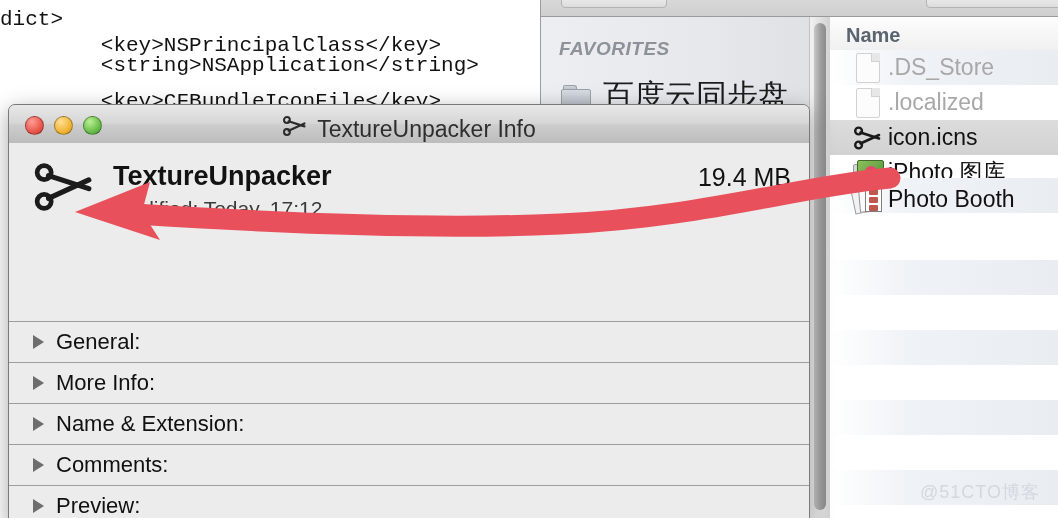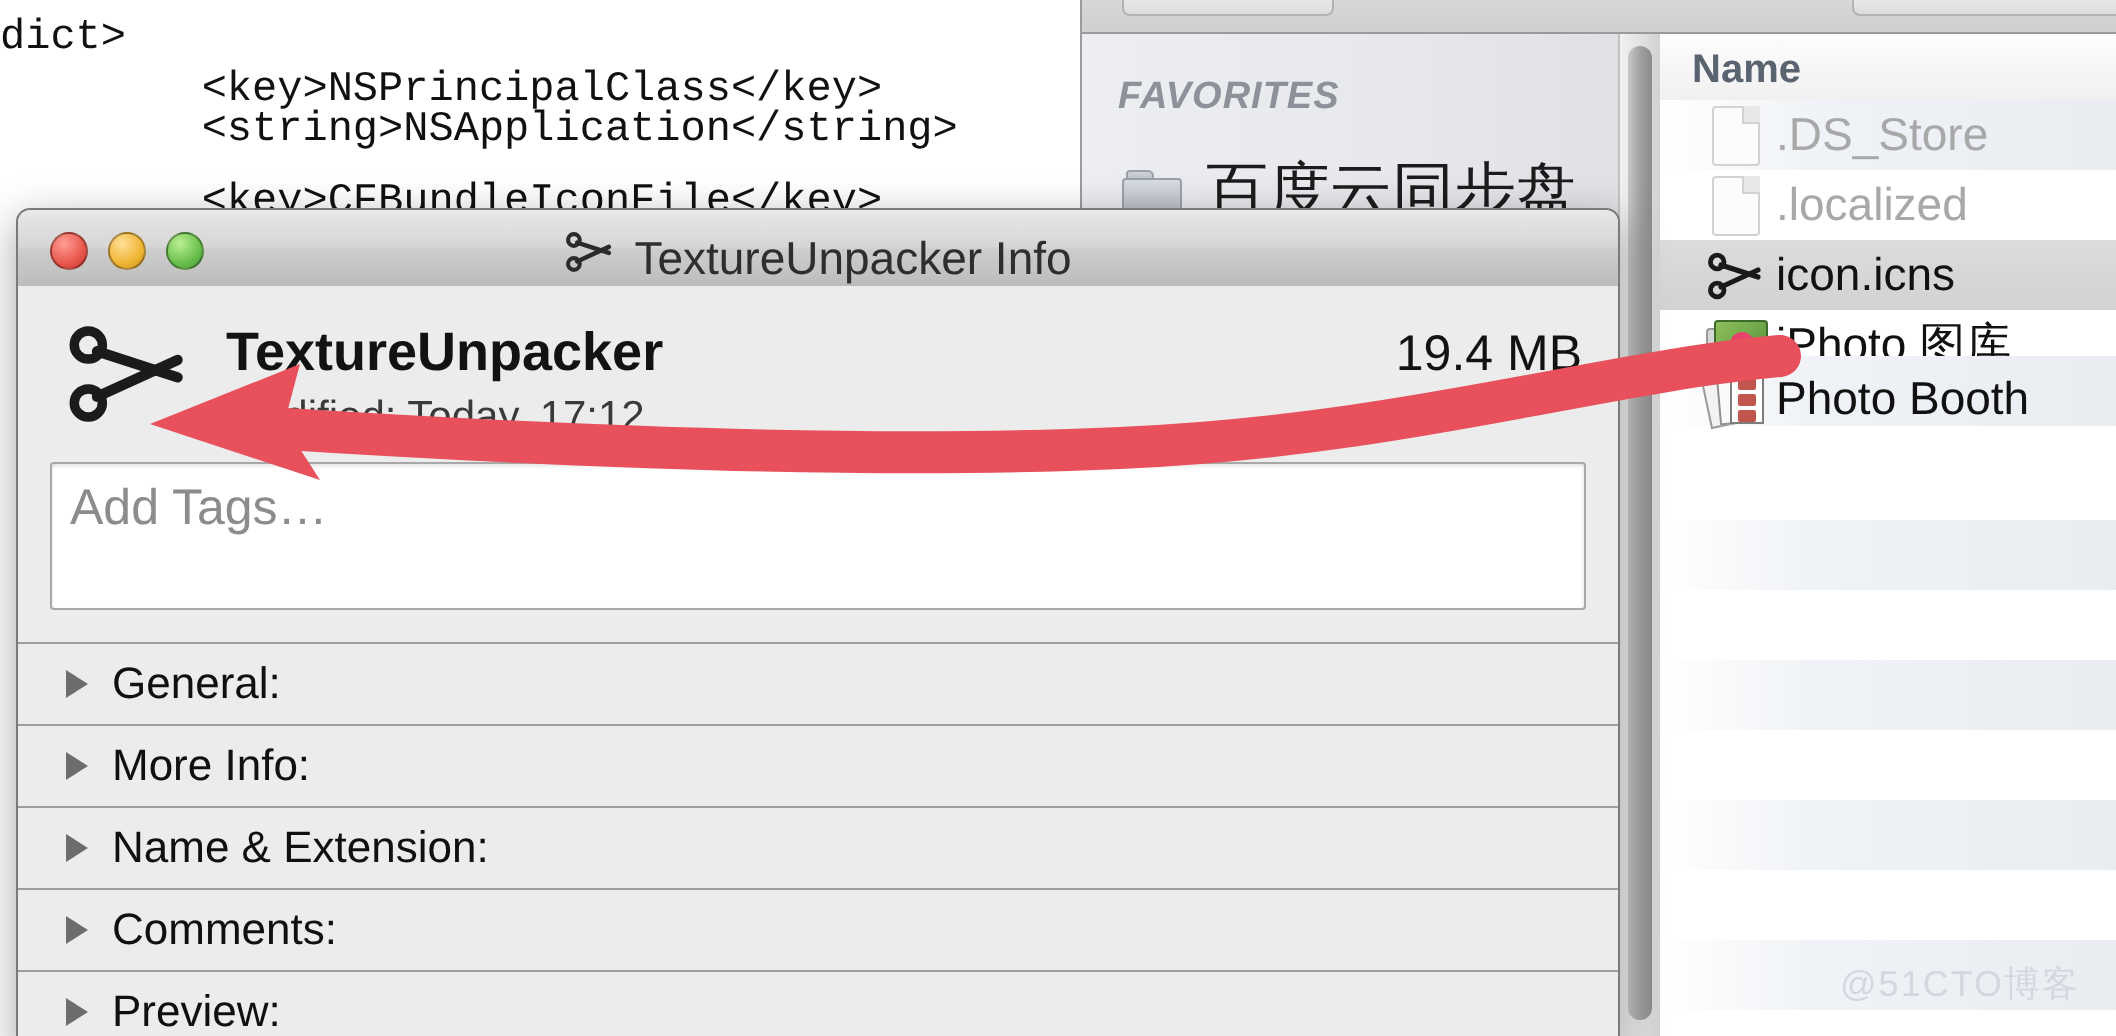--- a/index.html
+++ b/index.html
@@ -366,23 +366,20 @@
           </g>
           <circle cx="5.4" cy="7" r="3.4" fill="none" stroke="#1b1b1b" stroke-width="2.3"></circle>
           <circle cx="5.4" cy="21" r="3.4" fill="none" stroke="#1b1b1b" stroke-width="2.3"></circle>
         </svg>
       </span>
       <div id="app-name">TextureUnpacker</div>
       <div id="app-size">19.4 MB</div>
       <div id="app-modified">Modified: Today, 17:12</div>
     </div>
 
-    <div id="tags-field">
-      <div id="tags-placeholder">Add Tags…</div>
-    </div>
 
     <div id="sections">
       <div class="sec">
         <span class="tri"></span>
         <span class="sec-label">General:</span>
       </div>
       <div class="sec">
         <span class="tri"></span>
         <span class="sec-label">More Info:</span>
       </div>

